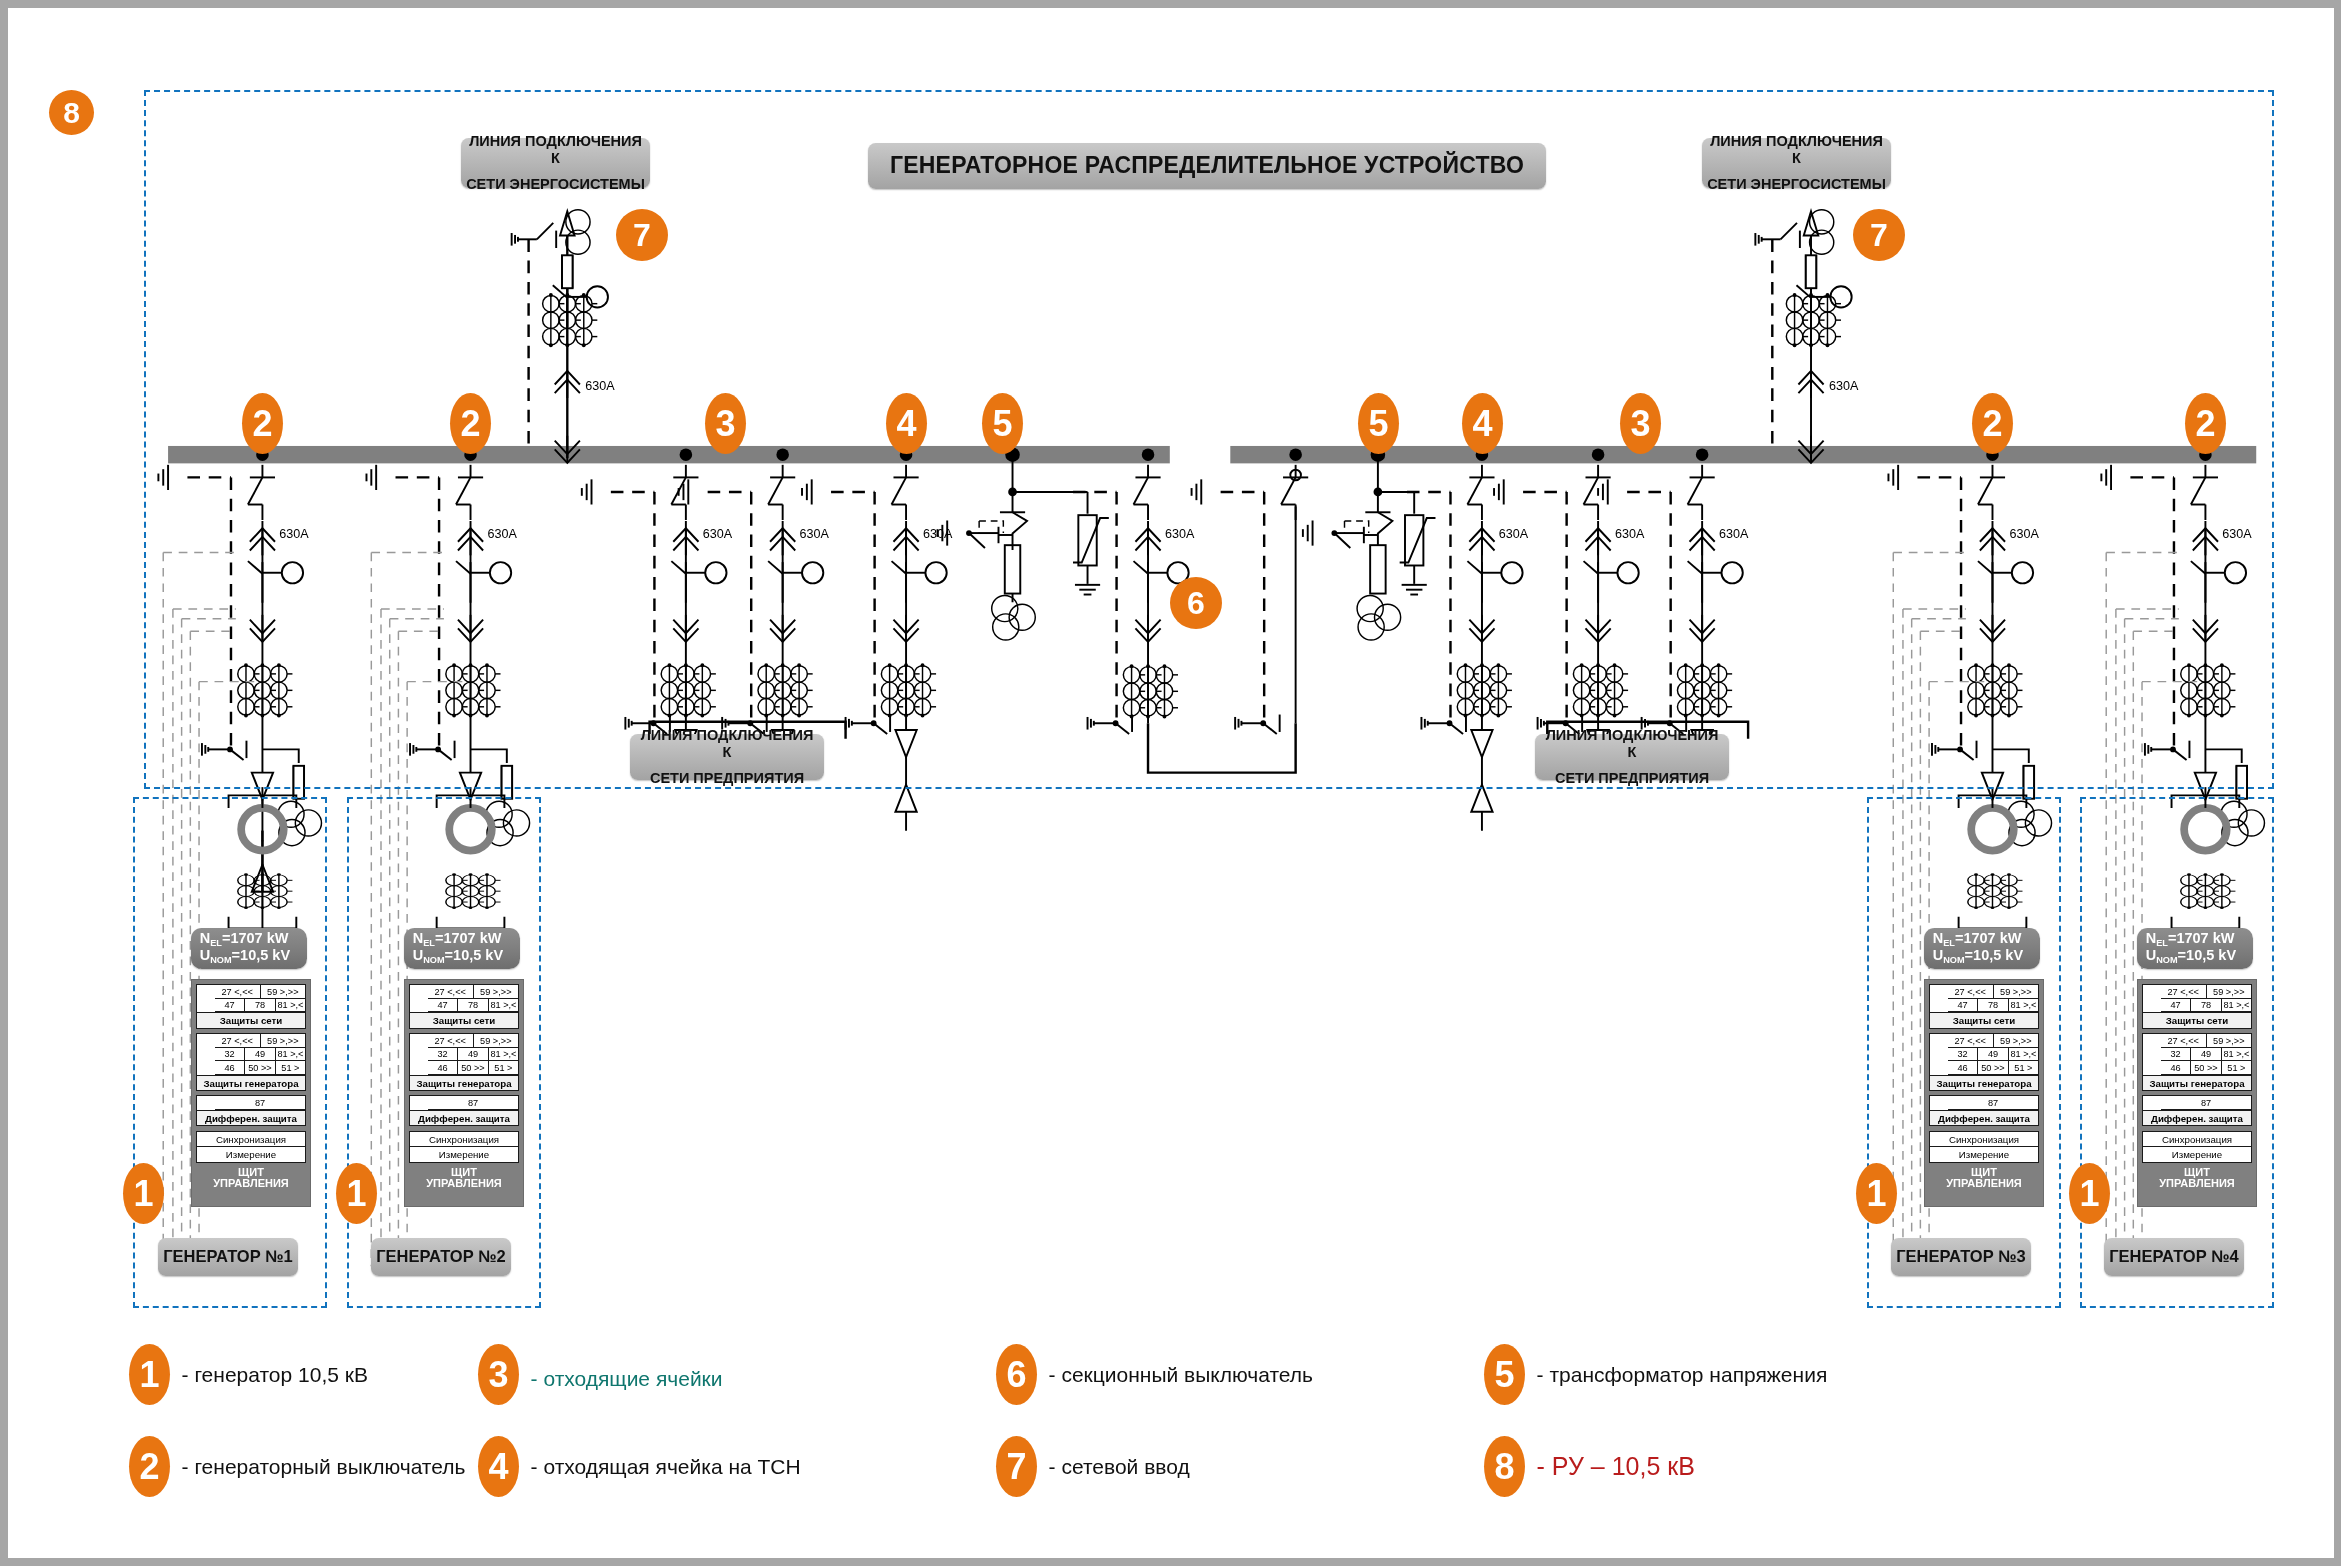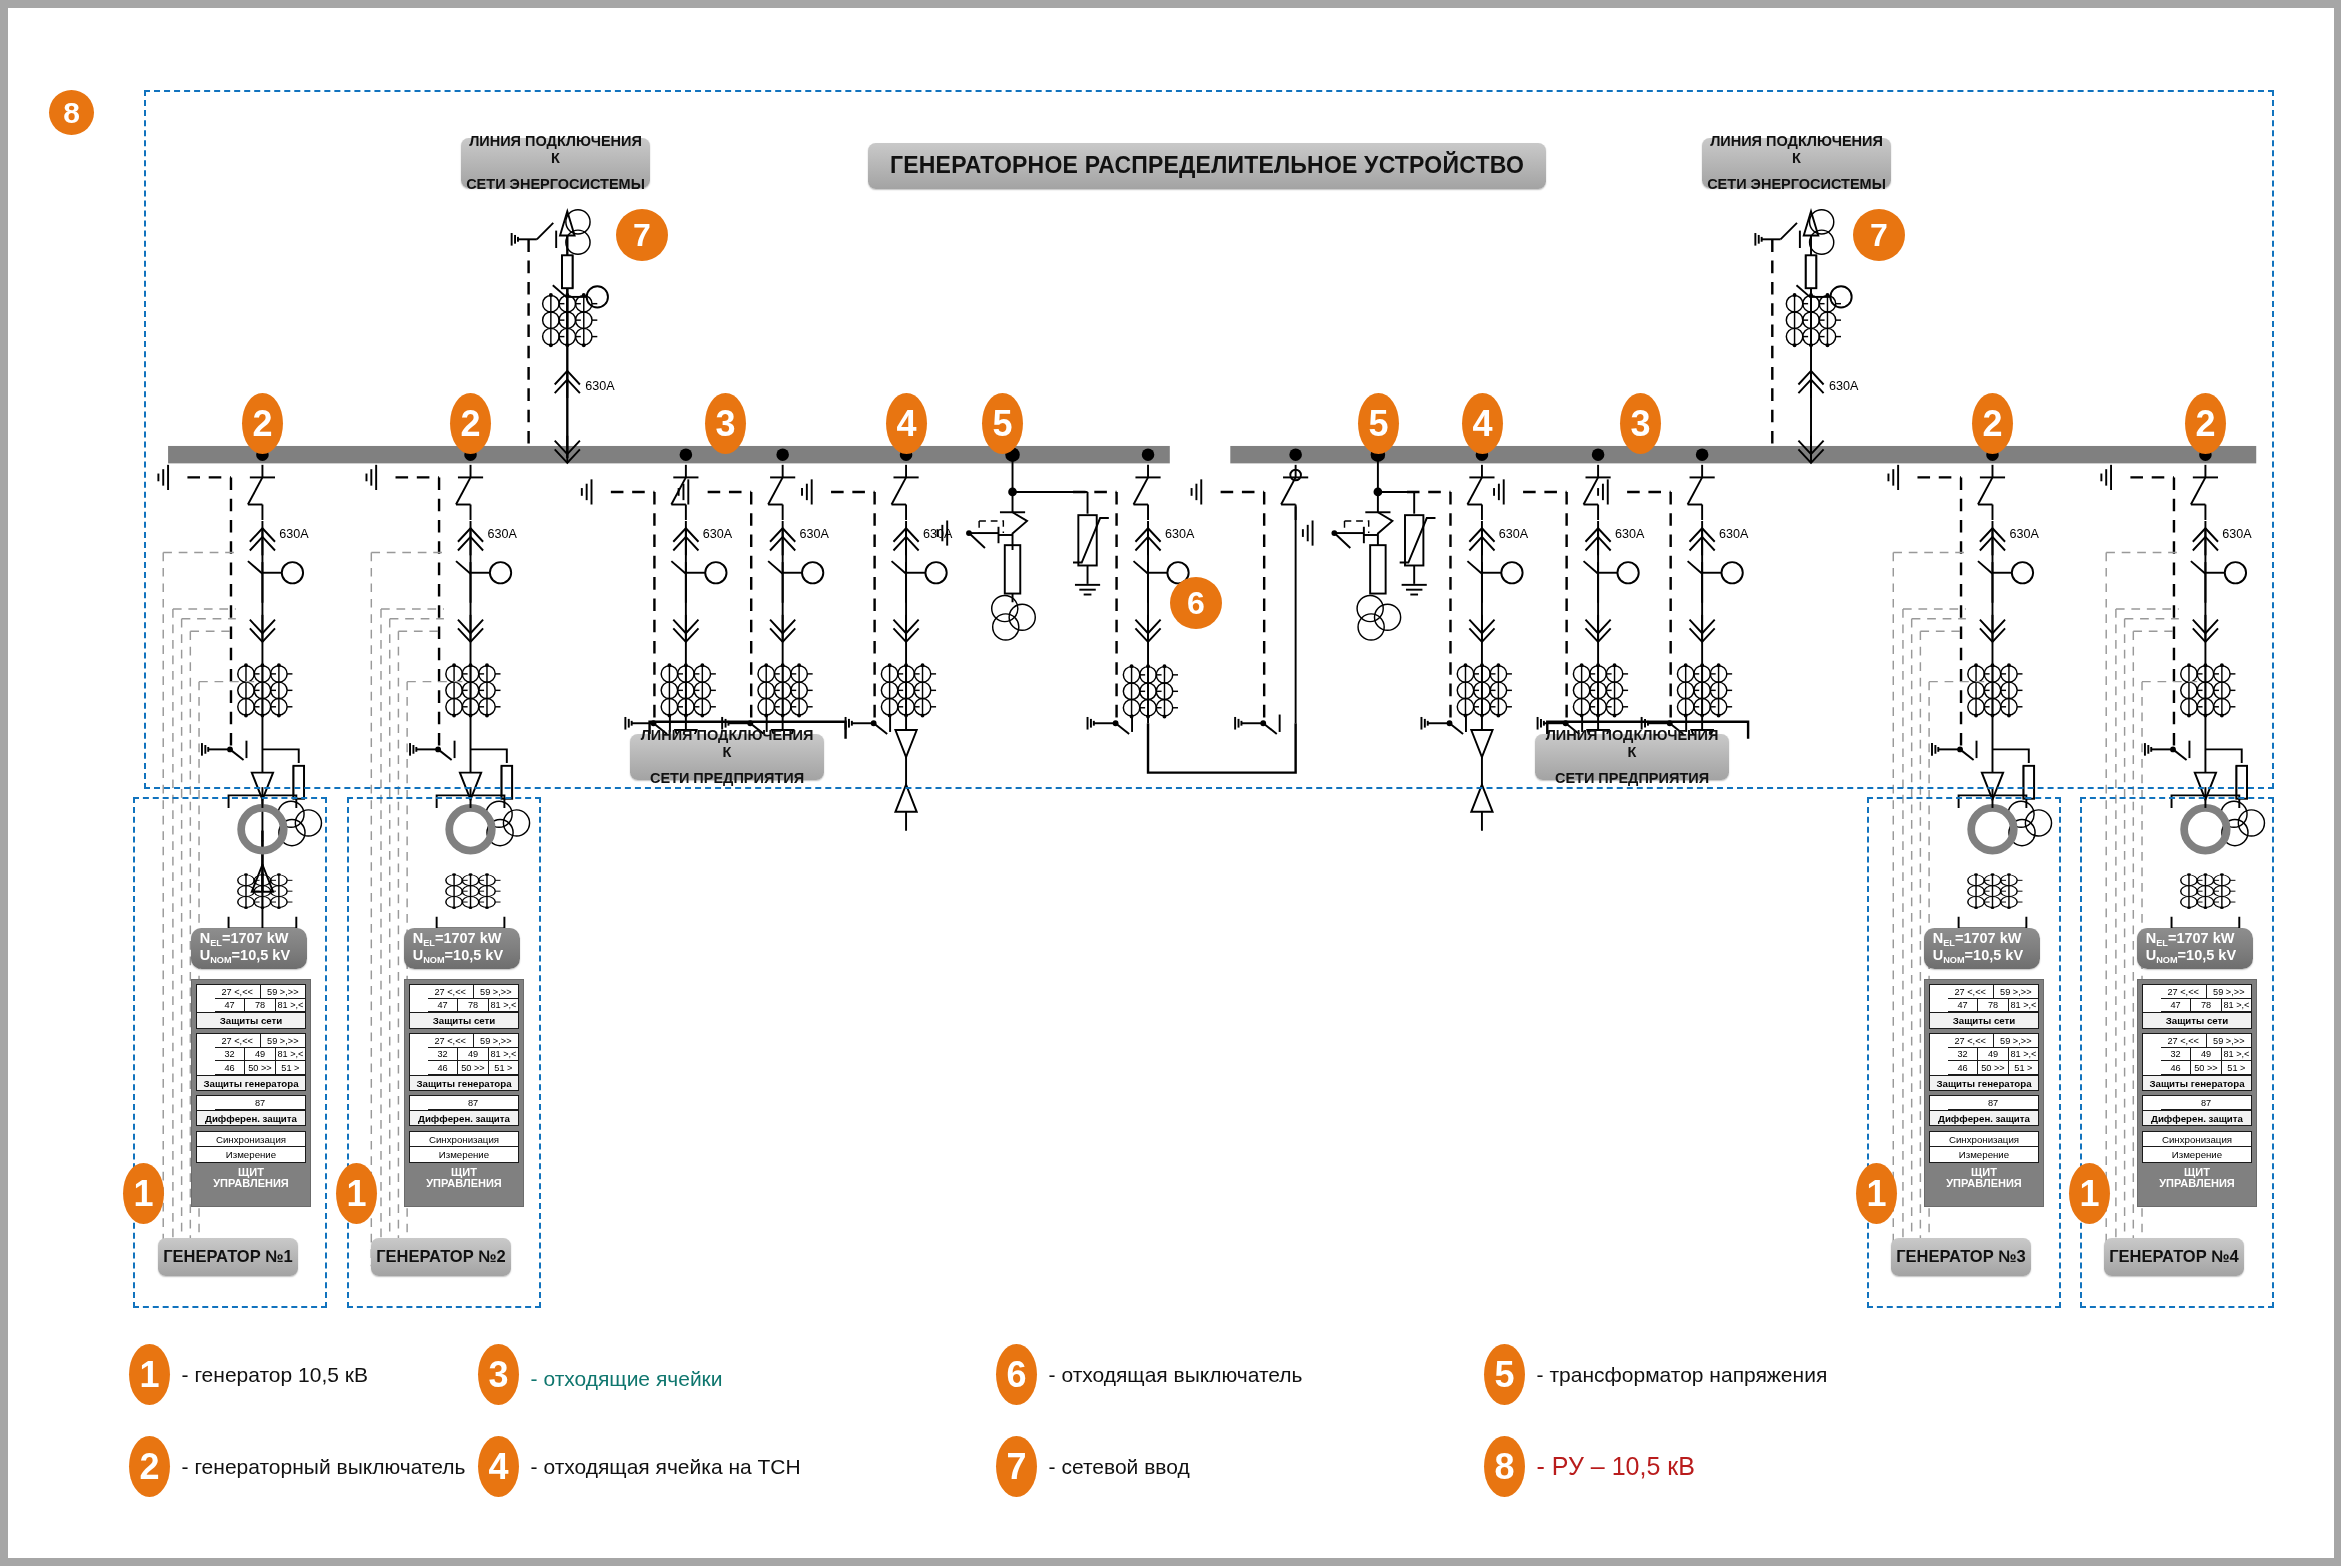--- a/index.html
+++ b/index.html
@@ -1084,21 +1084,21 @@
         <div style="position: absolute; left: 349px; top: 0px; display: flex; align-items: center; gap: 11.6px; white-space: nowrap;">
           <div class="badge oval" style="position: relative; left: 0px; top: 0px; flex: 0 0 auto;">3</div>
           <div style="font-size: 21px; color: #0f766e; margin-top: 8px;">- отходящие ячейки</div>
         </div>
         <div style="position: absolute; left: 349px; top: 92px; display: flex; align-items: center; gap: 11.6px; white-space: nowrap;">
           <div class="badge oval" style="position: relative; left: 0px; top: 0px; flex: 0 0 auto;">4</div>
           <div style="font-size: 21px; color: rgb(17, 17, 17);">- отходящая ячейка на ТСН</div>
         </div>
         <div style="position: absolute; left: 867px; top: 0px; display: flex; align-items: center; gap: 11.6px; white-space: nowrap;">
           <div class="badge oval" style="position: relative; left: 0px; top: 0px; flex: 0 0 auto;">6</div>
-          <div style="font-size: 21px; color: rgb(17, 17, 17);">- отходящая выключатель</div>
+          <div style="font-size: 21px; color: rgb(17, 17, 17);">- секционный выключатель</div>
         </div>
         <div style="position: absolute; left: 867px; top: 92px; display: flex; align-items: center; gap: 11.6px; white-space: nowrap;">
           <div class="badge oval" style="position: relative; left: 0px; top: 0px; flex: 0 0 auto;">7</div>
           <div style="font-size: 21px; color: rgb(17, 17, 17);">- сетевой ввод</div>
         </div>
         <div style="position: absolute; left: 1355px; top: 0px; display: flex; align-items: center; gap: 11.6px; white-space: nowrap;">
           <div class="badge oval" style="position: relative; left: 0px; top: 0px; flex: 0 0 auto;">5</div>
           <div style="font-size: 21px; color: rgb(17, 17, 17);">- трансформатор напряжения</div>
         </div>
         <div style="position: absolute; left: 1355px; top: 92px; display: flex; align-items: center; gap: 11.6px; white-space: nowrap;">

